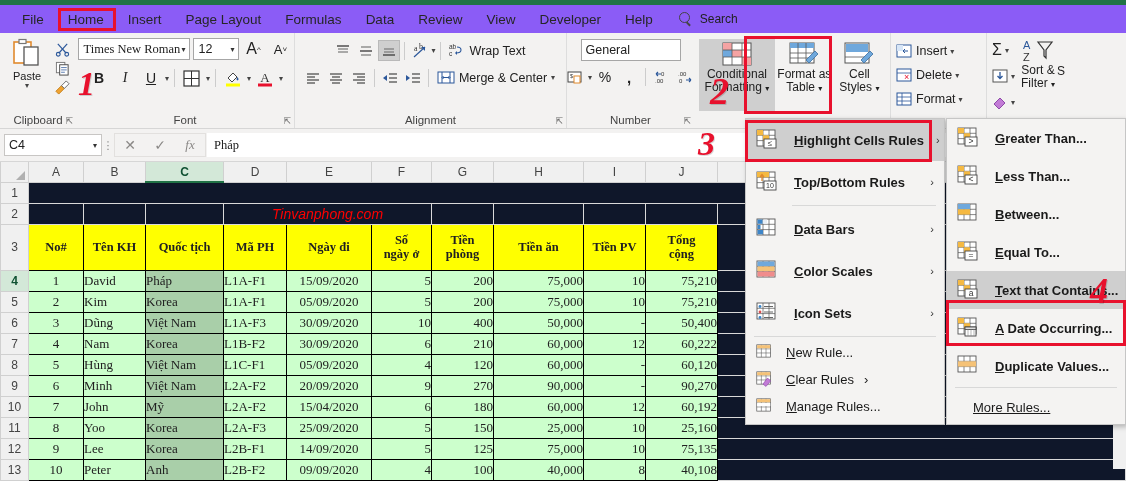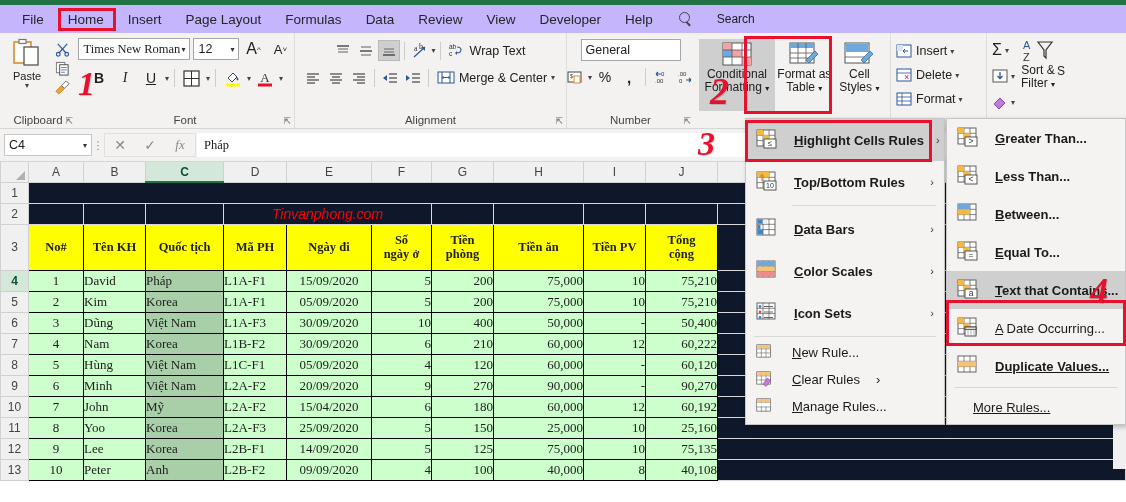--- a/index.html
+++ b/index.html
@@ -9,27 +9,27 @@
     font-family:"Liberation Sans", sans-serif;
     font-size:12px; color:#212121;
     background:#ffffff; overflow:hidden; position:relative;
   }
 
   
   .titlestrip { height:5px; background:#217346; width:100%; }
 
   
   .menubar {
-    height:28px; background:#c4b5fd; display:flex; align-items:center;
+    height:28px; background:#8b5cf6; display:flex; align-items:center;
     padding-left:10px; gap:0px; position:relative;
   }
   .menuitem { padding:4px 12px; font-size:13.5px; color:#262626; white-space:nowrap; cursor:default;}
   .menuitem.active { position:relative; }
   .redbox { position:absolute; border:3px solid #e8112d; }
-  .searchwrap { display:flex; align-items:center; gap:24px; margin-left:14px; }
+  .searchwrap { display:flex; align-items:center; gap:7px; margin-left:14px; }
   .searchglyph { width:14px; height:14px; position:relative; display:inline-block; }
   .searchglyph::before{content:"";position:absolute;width:9px;height:9px;border:1.5px solid #444;border-radius:50%;left:0;top:0;}
   .searchglyph::after{content:"";position:absolute;width:5px;height:1.5px;background:#444;transform:rotate(45deg);left:7px;top:11px;}
 
   
   .ribbon {
     height:96px; background:#f3f2f1; position:relative;
     border-bottom:1px solid #d6d6d6; display:flex; align-items:stretch;
   }
   .grp { position:relative; display:flex; flex-direction:column; align-items:center;
@@ -88,21 +88,21 @@
   .edrow { display:flex; align-items:center; gap:3px; height:24px;}
 
   
   .annot { position:absolute; font-family:"Liberation Serif", serif; font-weight:bold;
            color:#e8112d; z-index:40; font-style:italic;
            text-shadow:1px 1px 0 rgba(0,0,0,.15); }
 
   
   .formulabar { height:33px; background:#f3f2f1; display:flex; align-items:center;
                 padding:0 4px; border-bottom:1px solid #d6d6d6; }
-  .namebox { width:88px;height:22px;border:1px solid #c8c6c4;background:#fff;
+  .namebox { width:98px;height:22px;border:1px solid #c8c6c4;background:#fff;
              display:flex;align-items:center;padding:0 4px;font-size:12.5px;}
   .vdots { width:12px; text-align:center; color:#888; font-size:11px;}
   .fbtns { display:flex; align-items:center; gap:0; border:1px solid #e2e0de;
            background:#f3f2f1; height:24px; }
   .fbtn { width:30px; height:22px; display:flex; align-items:center; justify-content:center;
           color:#8a8886; font-size:14px; }
   .finput { flex:1; height:24px; background:#fff; display:flex; align-items:center;
             padding-left:7px; font-size:12.5px; margin-left:1px;
             font-family:"Liberation Serif", serif;}
 
@@ -133,21 +133,21 @@
                font-family:"Liberation Sans", sans-serif; }
 
   
   .menupanel { position:absolute; background:#f4f3f2; border:1px solid #c6c6c6;
                box-shadow:2px 2px 5px rgba(0,0,0,.25); z-index:30; }
   .mi { display:flex; align-items:center; height:42px; padding:0 6px 0 10px; gap:12px;
         font-size:13px; color:#1a1a1a; position:relative; }
   .mi.sel { background:#cfcfcf; }
   .mi .mlabel { flex:1; white-space:nowrap; }
   .mi .arrow { font-size:11px; color:#333; padding-right:4px; }
-  .mi-sm { display:flex; align-items:center; height:27px; padding:0 6px 0 10px; gap:16px;
+  .mi-sm { display:flex; align-items:center; height:27px; padding:0 6px 0 10px; gap:10px;
            font-size:13px; color:#1a1a1a; }
   .mdiv { height:1px; background:#d8d8d8; margin:2px 8px; }
   .mi u, .mi-sm u { text-decoration:underline; }
 
   
   .gico { width:26px; height:22px; position:relative; flex:0 0 26px; }
   .gico-sm { width:20px; height:17px; position:relative; flex:0 0 20px;}
 
   
   .vscroll { position:absolute; right:0; top:0; width:13px; background:#f0f0f0; }
@@ -976,34 +976,34 @@
             <line x1="1" y1="6.3" x2="19" y2="6.3" stroke="#555" stroke-width=".7"></line>
             <line x1="1" y1="11.6" x2="19" y2="11.6" stroke="#555" stroke-width=".7"></line>
             <rect x="1" y="1" width="6" height="5.3" fill="#f5b942"></rect>
             <rect x="7" y="6.3" width="6" height="5.3" fill="#f5b942"></rect>
             <rect x="8" y="10" width="11" height="9" fill="#fff" stroke="#444" stroke-width="0.9"></rect>
             <rect x="8" y="10" width="11" height="2.4" fill="#e6e6e6" stroke="#444" stroke-width="0.9"></rect>
             <line x1="11" y1="12.4" x2="11" y2="19" stroke="#888" stroke-width=".6"></line>
             <line x1="14" y1="12.4" x2="14" y2="19" stroke="#888" stroke-width=".6"></line>
             <line x1="17" y1="12.4" x2="17" y2="19" stroke="#888" stroke-width=".6"></line>
           </svg></span>
-        <span class="mlabel" style="font-weight: 400;"><span><u>A</u> Date Occurring...</span></span>
+        <span class="mlabel" style="font-weight: 700;"><span><u>A</u> Date Occurring...</span></span>
       </div>
       <div class="mi" style="height: 38px;">
         <span class="gico"><svg viewBox="0 0 26 22" width="26" height="22">
             <rect x="1" y="1" width="18" height="16" fill="#ffffff" stroke="#555" stroke-width="0.9"></rect>
             <line x1="7" y1="1" x2="7" y2="17" stroke="#555" stroke-width=".7"></line>
             <line x1="13" y1="1" x2="13" y2="17" stroke="#555" stroke-width=".7"></line>
             <line x1="1" y1="6.3" x2="19" y2="6.3" stroke="#555" stroke-width=".7"></line>
             <line x1="1" y1="11.6" x2="19" y2="11.6" stroke="#555" stroke-width=".7"></line>
             <rect x="1" y="6.3" width="6" height="5.3" fill="#f5c277"></rect>
             <rect x="7" y="6.3" width="6" height="5.3" fill="#f5c277"></rect>
             <rect x="13" y="6.3" width="6" height="5.3" fill="#f5c277"></rect>
           </svg></span>
-        <span class="mlabel" style="font-weight: 600; text-decoration: underline;"><span><u>D</u>uplicate Values...</span></span>
+        <span class="mlabel" style="font-weight: 600;"><span><u>D</u>uplicate Values...</span></span>
       </div>
     </div>
   <div class="mdiv"></div>
   <div class="mi-sm" style="height:34px;padding-left:26px;">
     <span class="mlabel" style="text-decoration:underline;">More Rules...</span>
   </div>
 </div>
 
 <div class="redbox" style="left:946px; top:300px; width:180px; height:46px; z-index:45;"></div>
 

